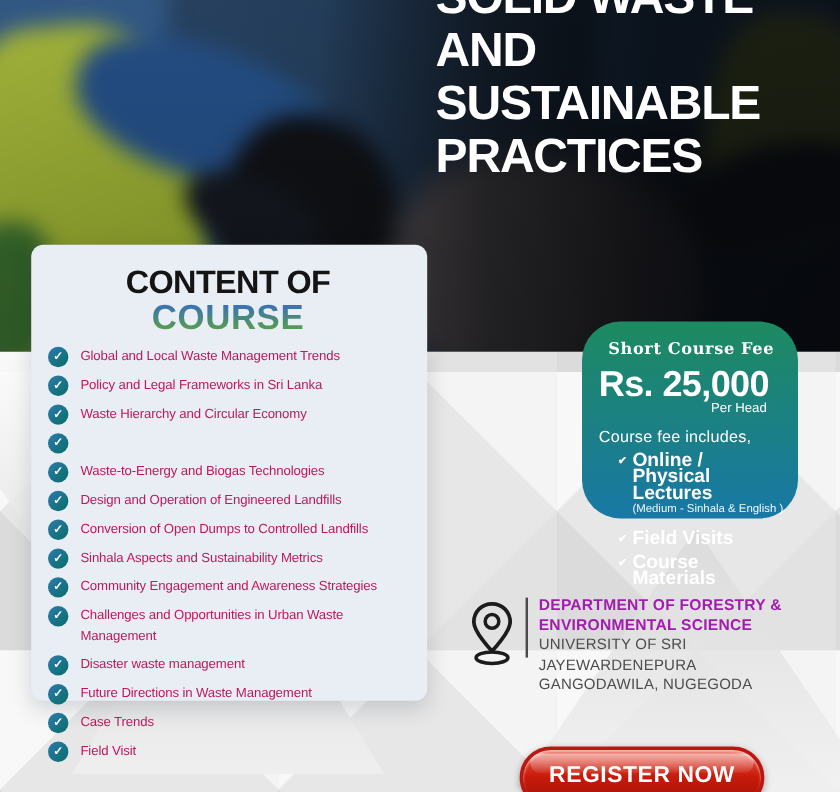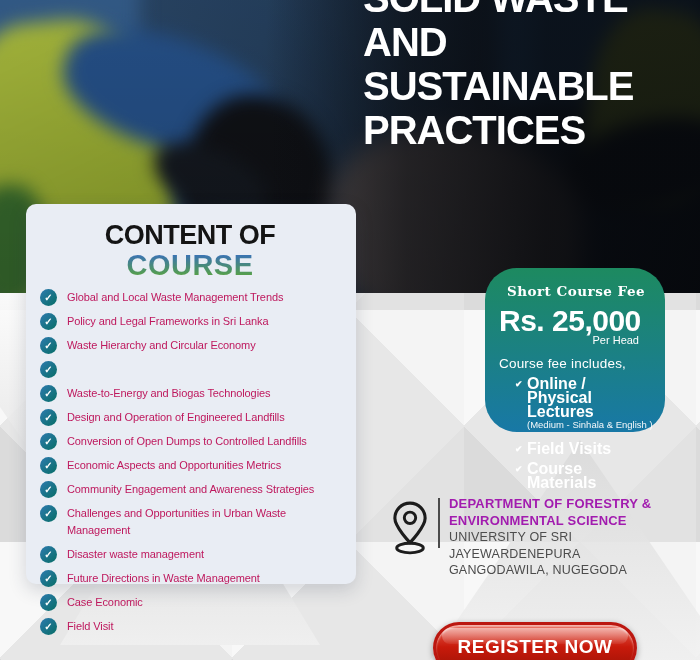--- a/index.html
+++ b/index.html
@@ -176,41 +176,41 @@
       <div class="row">
           <span class="chk">✓</span>
           <span class="txt">Design and Operation of Engineered Landfills</span>
         </div>
       <div class="row">
           <span class="chk">✓</span>
           <span class="txt">Conversion of Open Dumps to Controlled Landfills</span>
         </div>
       <div class="row">
           <span class="chk">✓</span>
-          <span class="txt">Economic Aspects and Opportunities Metrics</span>
+          <span class="txt">Sinhala Aspects and Sustainability Metrics</span>
         </div>
       <div class="row">
           <span class="chk">✓</span>
           <span class="txt">Community Engagement and Awareness Strategies</span>
         </div>
       <div class="row">
           <span class="chk">✓</span>
           <span class="txt">Challenges and Opportunities in Urban Waste Management</span>
         </div>
       <div class="row">
           <span class="chk">✓</span>
           <span class="txt">Disaster waste management</span>
         </div>
       <div class="row">
           <span class="chk">✓</span>
           <span class="txt">Future Directions in Waste Management</span>
         </div>
       <div class="row">
           <span class="chk">✓</span>
-          <span class="txt">Case Economic</span>
+          <span class="txt">Case Trends</span>
         </div>
       <div class="row">
           <span class="chk">✓</span>
           <span class="txt">Field Visit</span>
         </div>
     </div>
   </div>
 
   <div class="fee">
     <div class="fee-header">Short Course Fee</div>

